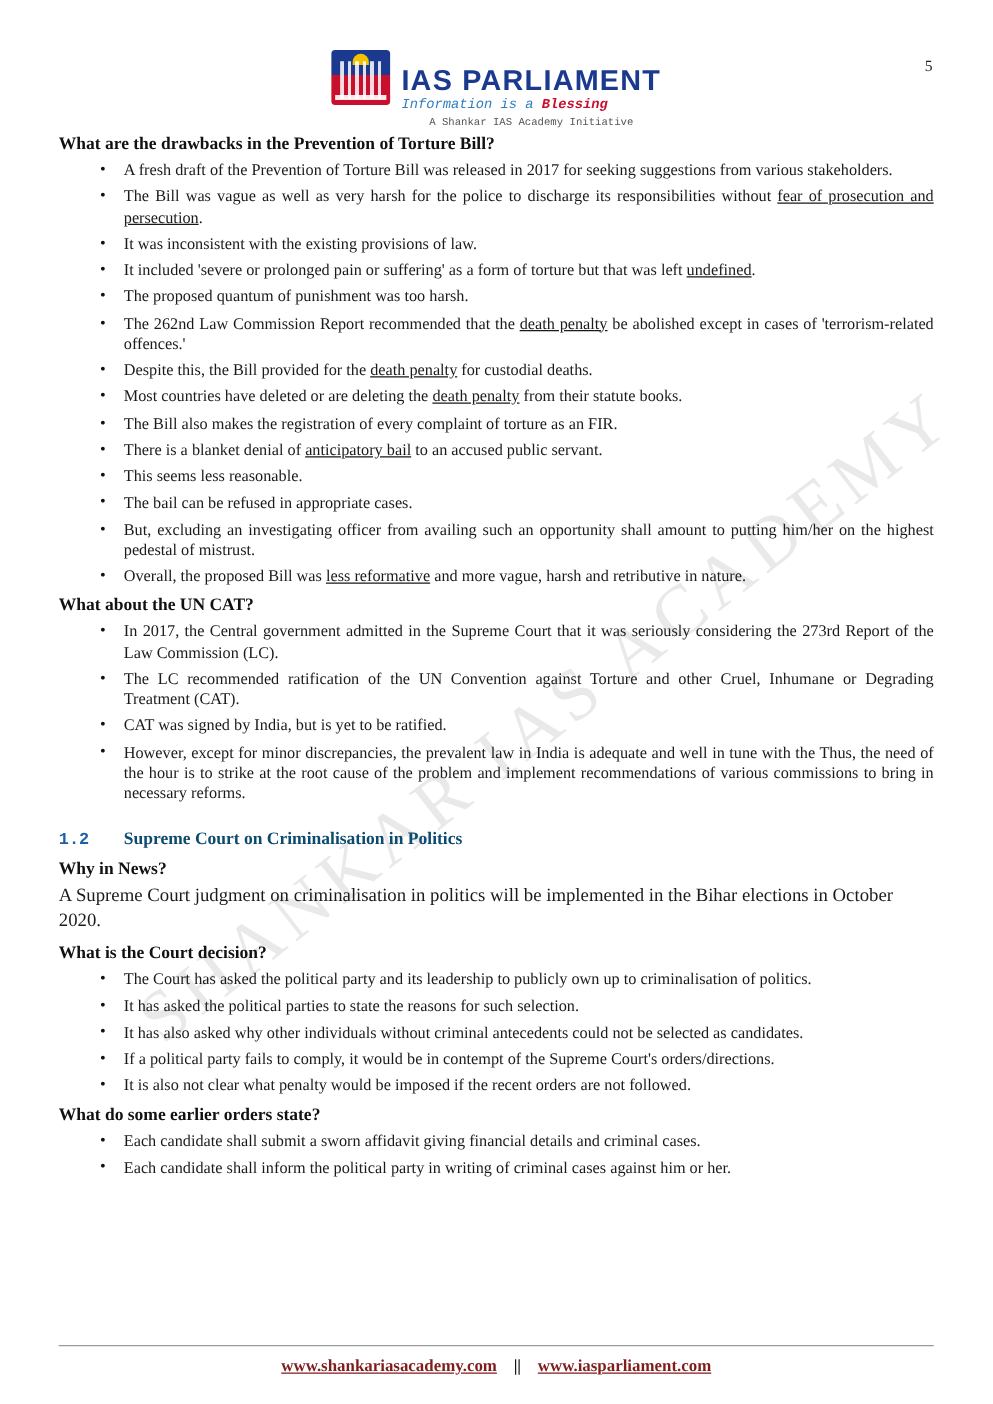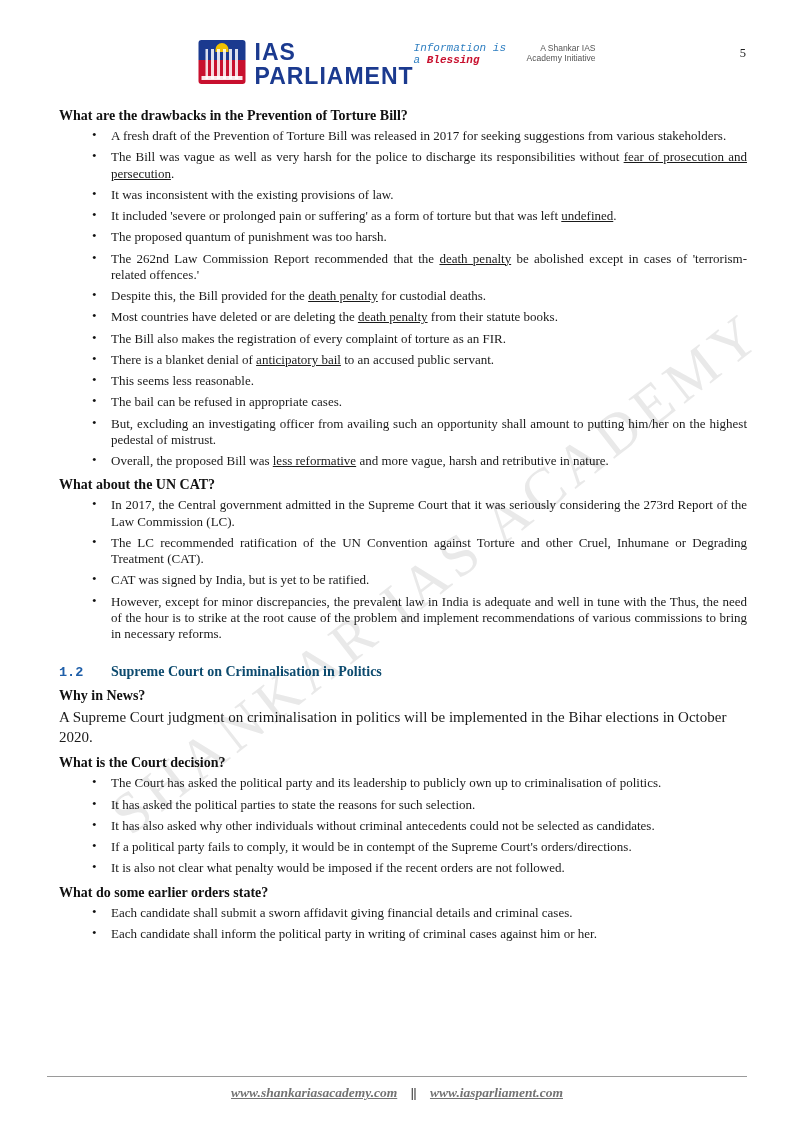--- a/index.html
+++ b/index.html
@@ -96,48 +96,48 @@
   }
   .logo-emblem .base {
     position: absolute;
     left: 3px;
     bottom: 4px;
     width: 41px;
     height: 4px;
     background: #ffffff;
     opacity: .9;
   }
-  .logo-text { display: flex; flex-direction: row; }
+  .logo-text { display: flex; flex-direction: column; margin-top: 12px; }
   .logo-title {
     font-family: "Liberation Sans", sans-serif;
     font-weight: bold;
     font-size: 23px;
     letter-spacing: 1px;
     color: #1b3a8f;
     line-height: 1.05;
   }
   .logo-sub {
     font-family: Liberation Mono, monospace;
     font-style: italic;
     font-size: 11px;
     color: #2f7fc1;
     margin-top: 2px;
   }
   .logo-sub b { color: #c8102e; font-style: italic; }
   .logo-sub2 {
-    font-family: Liberation Sans, sans-serif;
+    font-family: Liberation Mono, monospace;
     font-size: 8.5px;
     color: #555;
     margin-top: 3px;
-    text-align: right;
+    text-align: center;
   }
 
   
   .body-wrap {
-    padding: 0 47px 0 59px;
+    padding: 0 47px 0 47px;
   }
   h2.qhead {
     font-family: "Liberation Serif", serif;
     font-size: 14px;
     font-weight: bold;
     margin: 8px 0 4px 0;
     color: #111;
   }
   ul.bullets {
     list-style: none;
@@ -201,24 +201,23 @@
     border: none;
     border-top: 1px solid #9a9a9a;
     margin: 0 0 8px 0;
   }
   .footer-links {
     text-align: center;
     font-size: 13.5px;
     font-family: "Liberation Serif", serif;
   }
   .footer-links a {
-    color: #737373;
+    color: #7f1d1d;
     text-decoration: underline;
     font-weight: bold;
-    font-style: italic;
   }
   .footer-sep {
     color: #111;
     font-weight: bold;
     margin: 0 10px;
   }
 </style>
 </head>
 <body>
 

